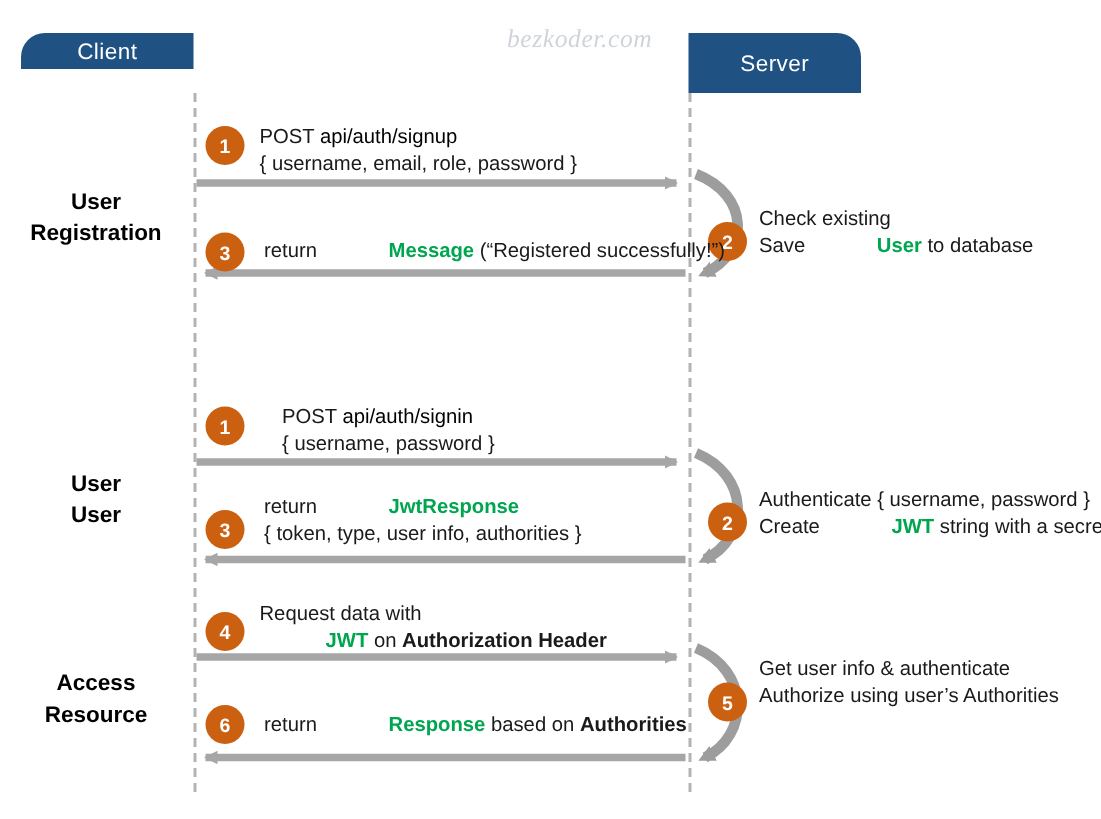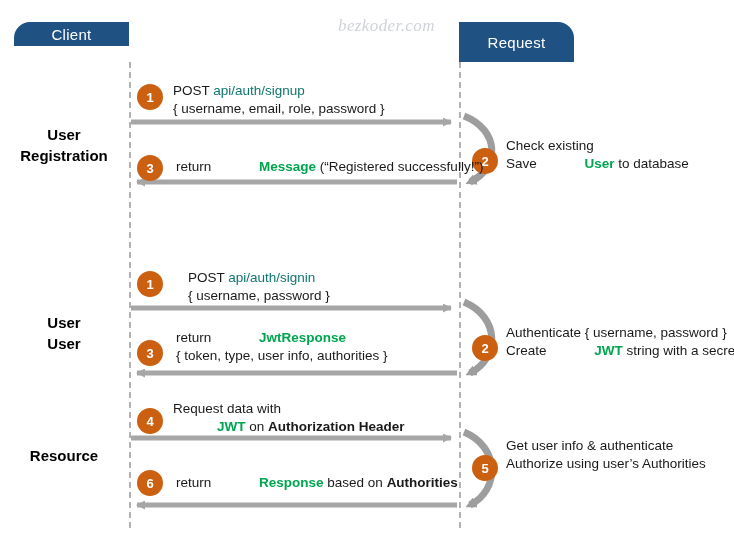--- a/index.html
+++ b/index.html
@@ -57,54 +57,55 @@
     display:flex;align-items:center;justify-content:center;
     box-sizing:border-box;
   }
 
   
   .msg{
     position:absolute;font-size:13.5px;line-height:18px;color:#1a1a1a;
     white-space:nowrap;
   }
   .msg .ln{display:block;}
-  .url{color:#0f766e;}
+  .url{color:#000000;}
   .grn{color:#00a550;font-weight:bold;padding-left:44px;}
   .bld{font-weight:bold;}
 
   
   svg.arrows{position:absolute;left:0;top:0;width:734px;height:546px;
     pointer-events:none;}
 </style>
 </head>
 <body>
 
 <div id="canvas">
 
   <div id="watermark">bezkoder.com</div>
 
   <div class="actor-box" id="actor-client">
     <span>Client</span>
   </div>
   <div class="actor-box" id="actor-server">
-    <span>Request</span>
+    <span>Server</span>
   </div>
 
   <div class="lifeline" id="lifeline-client"></div>
   <div class="lifeline" id="lifeline-server"></div>
 
   <div class="section-label" id="section-user-registration">
     <div>User</div>
     <div>Registration</div>
   </div>
   <div class="section-label" id="section-user-login">
     <div>User</div>
     <div>User</div>
   </div>
   <div class="section-label" id="section-access-resource">
+    <div>Access</div>
     <div>Resource</div>
   </div>
 
   <svg class="arrows" viewBox="0 0 734 546">
     <defs>
       <marker id="ah-r" markerWidth="9" markerHeight="9" refX="8" refY="4.5" orient="auto" markerUnits="userSpaceOnUse">
         <path d="M0,0 L9,4.5 L0,9 z" fill="#a6a6a6"></path>
       </marker>
       <marker id="ah-l" markerWidth="9" markerHeight="9" refX="8" refY="4.5" orient="auto" markerUnits="userSpaceOnUse">
         <path d="M0,0 L9,4.5 L0,9 z" fill="#a6a6a6"></path>

